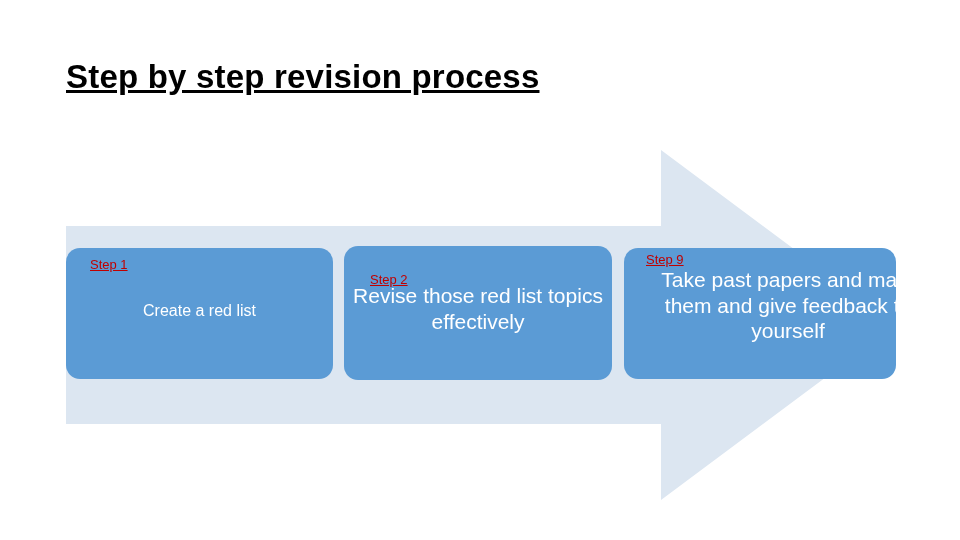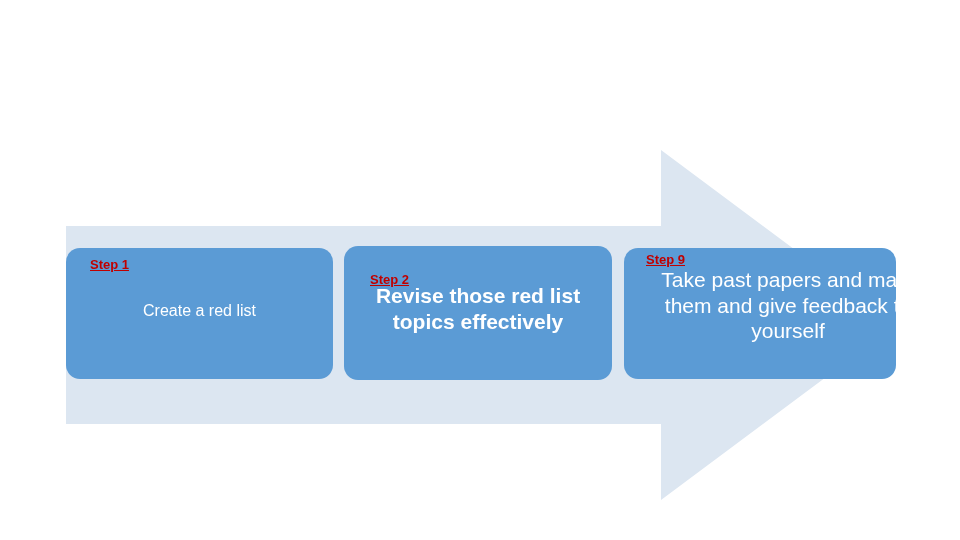--- a/index.html
+++ b/index.html
@@ -50,21 +50,21 @@
   
   .step-box {
     position: absolute;
     background: #5B9BD5;
     border-radius: 14px;
     box-sizing: border-box;
   }
   .step-label {
     position: absolute;
     font-size: 13px;
-    font-weight: bold;
+    font-weight: normal;
     color: #C00000;
     text-decoration: underline;
     white-space: nowrap;
     font-family: "Liberation Sans", sans-serif;
   }
   .step-text {
     position: absolute;
     color: #ffffff;
     text-align: center;
     font-family: "Liberation Sans", sans-serif;
@@ -98,21 +98,20 @@
   }
   #step2-label {
     left: 370px;
     top: 272px;
   }
   #step2-text {
     left: 352px;
     top: 283px;
     width: 252px;
     font-size: 21px;
-    font-weight: bold;
   }
 
   
   #box3 {
     left: 624px;
     top: 248px;
     width: 272px;
     height: 131px;
   }
   #step3-label {
@@ -143,14 +142,15 @@
   <div class="step-text" id="step1-text">Create a red list</div>
 
   <div class="step-box" id="box2"></div>
   <div class="step-label" id="step2-label">Step 2</div>
   <div class="step-text" id="step2-text">Revise those red list topics effectively</div>
 
   <div class="step-box" id="box3"></div>
   <div class="step-label" id="step3-label">Step 9</div>
   <div class="step-text" id="step3-text">Take past papers and mark them and give feedback to yourself</div>
 
+  <div id="title">Step by step revision process</div>
 
 </div>
 
 </body></html>

